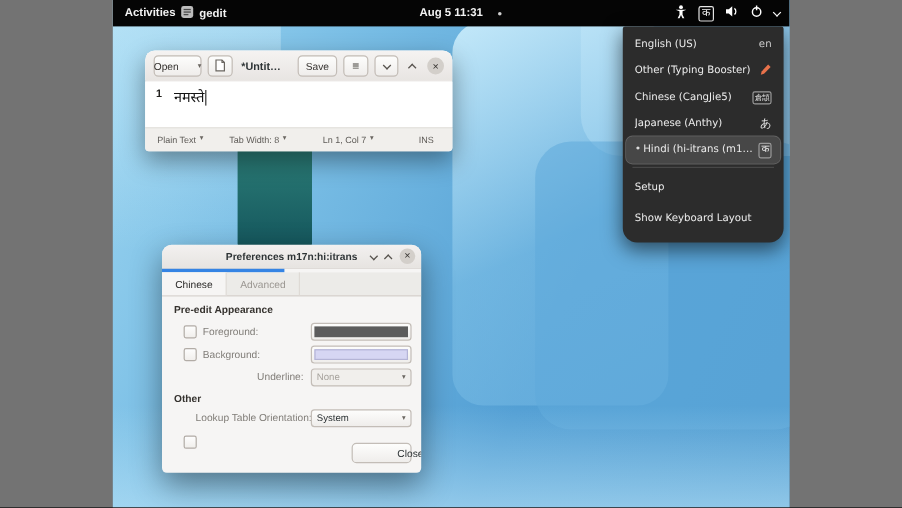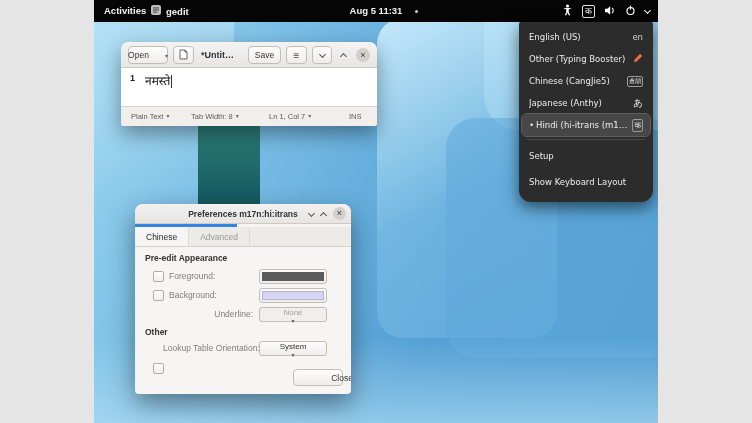--- a/index.html
+++ b/index.html
@@ -1,18 +1,18 @@
 <!DOCTYPE html>
 <html><head>
 <meta charset="utf-8">
 <style>
   * { margin:0; padding:0; box-sizing:border-box; }
   html,body { background:#000; }
   body { font-family:"Liberation Sans","DejaVu Sans",sans-serif; }
-  .screen { position:relative; width:752px; height:423px; background:#e5e5e5; overflow:hidden; }
+  .screen { position:relative; width:752px; height:423px; background:#737373; overflow:hidden; }
 
   
   .desktop { position:absolute; left:94px; top:0; width:564px; height:423px; overflow:hidden;
     background:linear-gradient(115deg,#9dd6f1 0%,#77bce4 30%,#539fd4 65%,#4f9bd0 100%); }
   .wp { position:absolute; }
   .wp1 { left:283px; top:18px; width:180px; height:320px; border-radius:26px;
     background:linear-gradient(155deg,rgba(205,238,252,.9),rgba(130,195,232,.5) 55%,rgba(110,180,225,.6)); }
   .wp2 { left:352px; top:118px; width:230px; height:240px; border-radius:30px; background:rgba(95,170,218,.55); }
   .wp3 { left:390px; top:-50px; width:220px; height:180px; border-radius:34px; background:rgba(195,232,249,.5); }
   .wp5 { left:0; bottom:0; width:100%; height:85px; background:linear-gradient(rgba(170,218,243,0),rgba(186,228,248,.6)); }
@@ -95,22 +95,22 @@
     display:flex; align-items:stretch; font-size:8.5px; }
   .p-tab { display:flex; align-items:center; padding:0 11px; color:#9b9792; border-right:1px solid #dedad5; }
   .p-tab.active { color:#2b2a28; background:#f6f5f4; }
   .p-content { position:absolute; left:0; top:43px; right:0; bottom:0; }
   .p-h1 { position:absolute; left:10px; font-weight:bold; font-size:8.5px; color:#35322e; }
   .p-row { position:absolute; left:0; right:0; height:16px; }
   .cb { position:absolute; top:2px; width:11px; height:11px; border:1px solid #b2aca6; border-radius:2px;
     background:linear-gradient(#fdfdfd,#f1efec); }
   .p-label { position:absolute; top:0; line-height:15px; font-size:8.5px; color:#807d78; white-space:nowrap; }
   .p-label.right { text-align:right; }
-  .field { position:absolute; left:124px; top:0; width:68px; height:15px; border:1px solid #c3bdb7; border-radius:3px;
-    background:linear-gradient(#fdfdfc,#efedeb);flex-direction:column; }
+  .field { position:absolute; left:124px; top:0; width:84px; height:15px; border:1px solid #c3bdb7; border-radius:3px;
+    background:linear-gradient(#fdfdfc,#efedeb); }
   .swatch-btn { padding:2px; }
   .swatch { display:block; width:100%; height:100%; }
   .swatch.bgv { border:1px solid #b4b4d6; }
   .combo { display:flex; align-items:center; justify-content:space-between; padding:0 4px; font-size:8px; color:#2e3436; }
   .combo.disabled { color:#a6a29c; background:#f1efec; }
   .combo .caret { font-size:6px; }
   .p-closebtn { position:absolute; right:8px; bottom:8px; width:40px; height:17px; display:flex; align-items:center; justify-content:center;
     background:linear-gradient(#fdfdfc,#efedeb); border:1px solid #c3bdb7; border-radius:4px; font-size:8.5px; color:#2e3436;padding-left:48px; }
 </style>
 </head>

